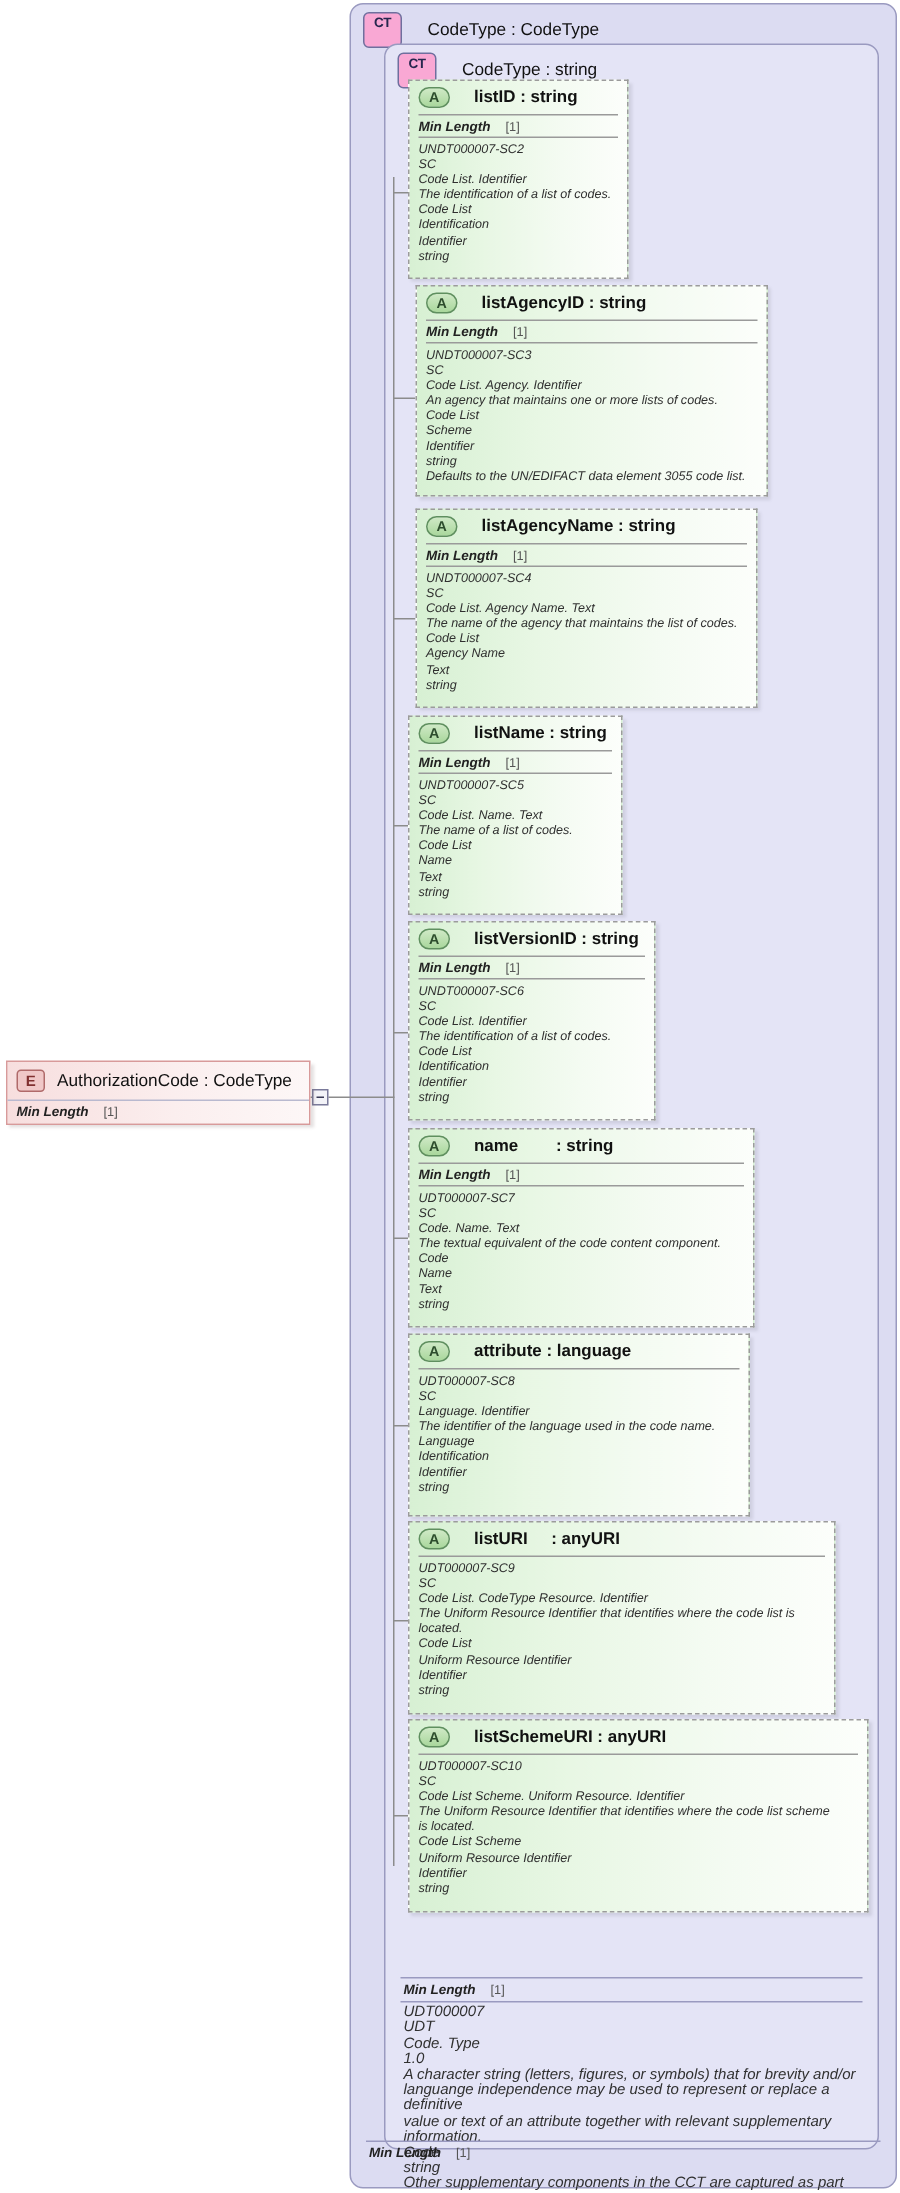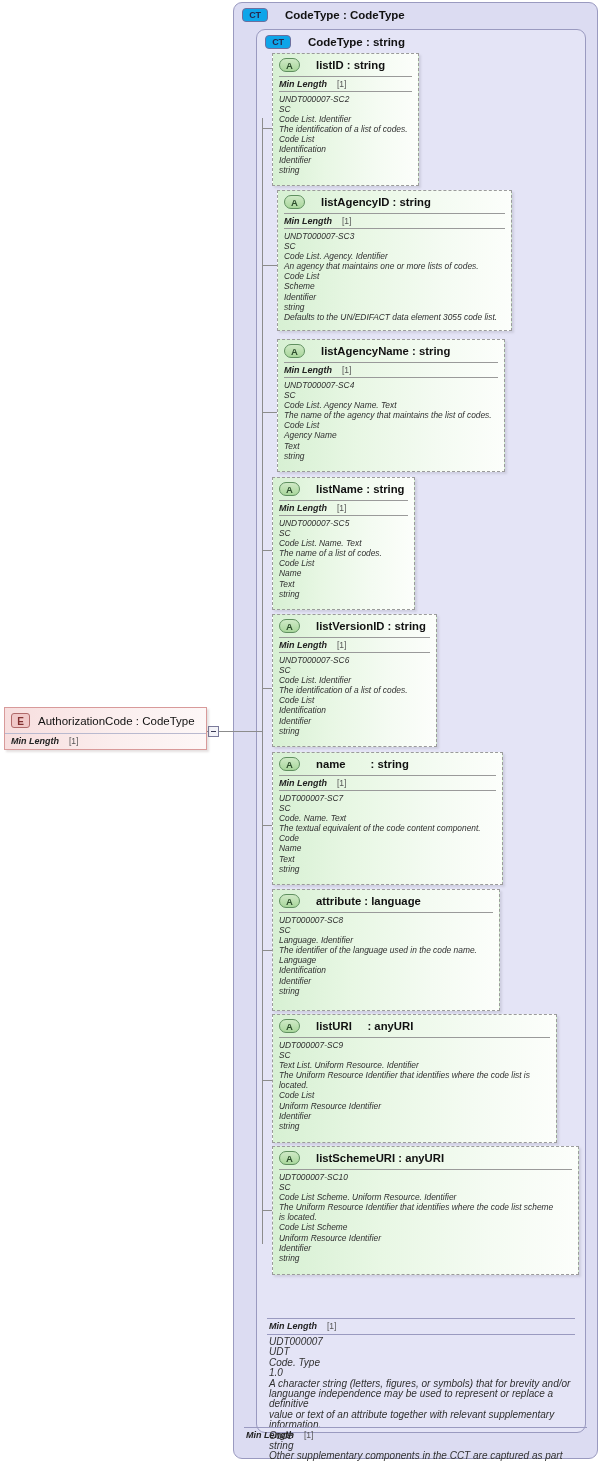--- a/index.html
+++ b/index.html
@@ -50,24 +50,24 @@
     border:1px solid #9a9ac0;border-radius:9px;
     background:#dcdcf2;box-sizing:border-box;
   }
   .ct-inner{
     position:absolute;left:22px;top:26px;width:330px;height:1404px;
     border:1px solid #9a9ac0;border-radius:9px;
     background:#e4e4f6;box-sizing:border-box;
   }
   .ct-head{display:flex;align-items:center;padding:5px 0 0 8px;}
   .badge-ct{
-    border:1px solid #6f6f9e;background:#0ea5e9;color:#27274e;border-radius:4px;
-    width:26px;height:14px;line-height:13px;font-size:9px;letter-spacing:-.3px;
-  }
-  .ct-title{font-size:11.5px;font-weight:bold;color:#111;margin-left:9px;white-space:nowrap;}
+    border:1px solid #6f6f9e;background:#f9a8d4;color:#27274e;border-radius:4px;
+    width:26px;height:24px;line-height:13px;font-size:9px;letter-spacing:-.3px;
+  }
+  .ct-title{font-size:11.5px;font-weight:normal;color:#111;margin-left:9px;white-space:nowrap;}
 
   
   .ct-foot{position:absolute;left:10px;right:10px;}
   .ct-foot .sep{height:1px;background:#9a9ac0;}
   .ct-foot .ml{font-size:9px;font-style:italic;color:#222;padding:2px 2px 3px 2px;white-space:nowrap;}
   .doc{font-size:10px;font-style:italic;color:#303030;line-height:10.4px;padding:2px 2px 0 2px;}
   .doc div{white-space:pre-wrap;}
 
   
   .attr{
@@ -293,21 +293,21 @@
     <div class="line-h" style="left: 262px; top: 1080px; width: 10px;"></div>
     <div class="attr" style="left: 272px; top: 1014px; width: 285px; min-height: 129px;">
       <div class="hd">
         <span class="badge badge-a">A</span>
         <span class="nm">listURI     : anyURI</span>
       </div>
       <div class="sep"></div>
       <div class="body">
         <div>UDT000007-SC9</div>
         <div>SC</div>
-        <div>Text List. Uniform Resource. Identifier</div>
+        <div>Code List. CodeType Resource. Identifier</div>
         <div>The Uniform Resource Identifier that identifies where the code list is
 located.</div>
         <div>Code List</div>
         <div>Uniform Resource Identifier</div>
         <div>Identifier</div>
         <div>string</div>
       </div>
     </div>
     <div class="line-h" style="left: 262px; top: 1210px; width: 10px;"></div>
     <div class="attr" style="left: 272px; top: 1146px; width: 307px; min-height: 129px;">

